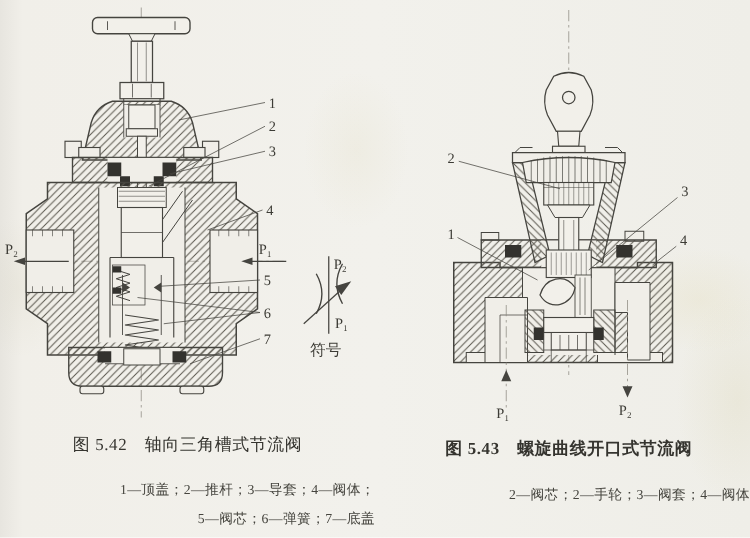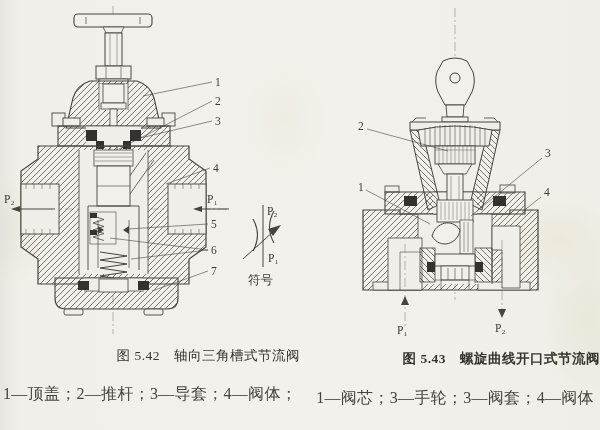--- a/index.html
+++ b/index.html
@@ -7,22 +7,22 @@
     position:relative;width:600px;height:430px;overflow:hidden;
     background:
       radial-gradient(ellipse 90px 60px at 560px 240px, rgba(210,195,120,0.12), transparent 70%),
       radial-gradient(ellipse 70px 120px at 590px 320px, rgba(200,190,130,0.14), transparent 70%),
       radial-gradient(ellipse 60px 90px at 285px 120px, rgba(205,195,140,0.10), transparent 70%),
       radial-gradient(ellipse 50px 80px at 15px 230px, rgba(190,185,150,0.12), transparent 70%),
       linear-gradient(90deg,#e7e5df 0px,#f1efe9 18px,#f2f1ec 50%,#efeee8 100%);
     font-family:"Liberation Serif","DejaVu Serif",serif;
     color:#3a3935;
   }
-  .caption{position:absolute;text-align:right;font-size:13.5px;letter-spacing:0.5px;color:#35342f;}
-  .parts{position:absolute;text-align:center;font-size:16px;letter-spacing:0.3px;color:#45443e;}
+  .caption{position:absolute;text-align:center;font-size:13.5px;letter-spacing:0.5px;color:#35342f;}
+  .parts{position:absolute;text-align:right;font-size:11px;letter-spacing:0.3px;color:#45443e;}
   svg{position:absolute;top:0;}
   svg text{font-family:"Liberation Serif","DejaVu Serif",serif;fill:#3c3b35;}
   .callout{font-size:11.5px;}
   .portlabel{font-size:11.5px;}
   .symlabel{font-size:12.5px;}
 </style>
 </head>
 <body>
 
 <div id="screen">
@@ -259,17 +259,18 @@
     <text class="callout" x="18" y="130">2</text>
     <text class="callout" x="18" y="191">1</text>
     <text class="callout" x="205" y="157">3</text>
     <text class="callout" x="204" y="196">4</text>
     <text class="portlabel" x="57" y="334">P₁</text>
     <text class="portlabel" x="155" y="332">P₂</text>
   </svg>
 
   <div class="caption" style="left:0;top:347px;width:300px;">图 5.42　轴向三角槽式节流阀</div>
   <div class="parts" style="left:0;top:384px;width:300px;">1—顶盖；2—推杆；3—导套；4—阀体；</div>
+  <div class="parts" style="left:0;top:407px;width:300px;">5—阀芯；6—弹簧；7—底盖</div>
 
   <div class="caption" style="left:310px;top:350px;width:290px;font-weight:bold;">图 5.43　螺旋曲线开口式节流阀</div>
-  <div class="parts" style="left:310px;top:388px;width:290px;">1—阀芯；3—手轮；3—阀套；4—阀体</div>
+  <div class="parts" style="left:310px;top:388px;width:290px;">2—阀芯；2—手轮；3—阀套；4—阀体</div>
 
 </div>
 
 </body></html>

